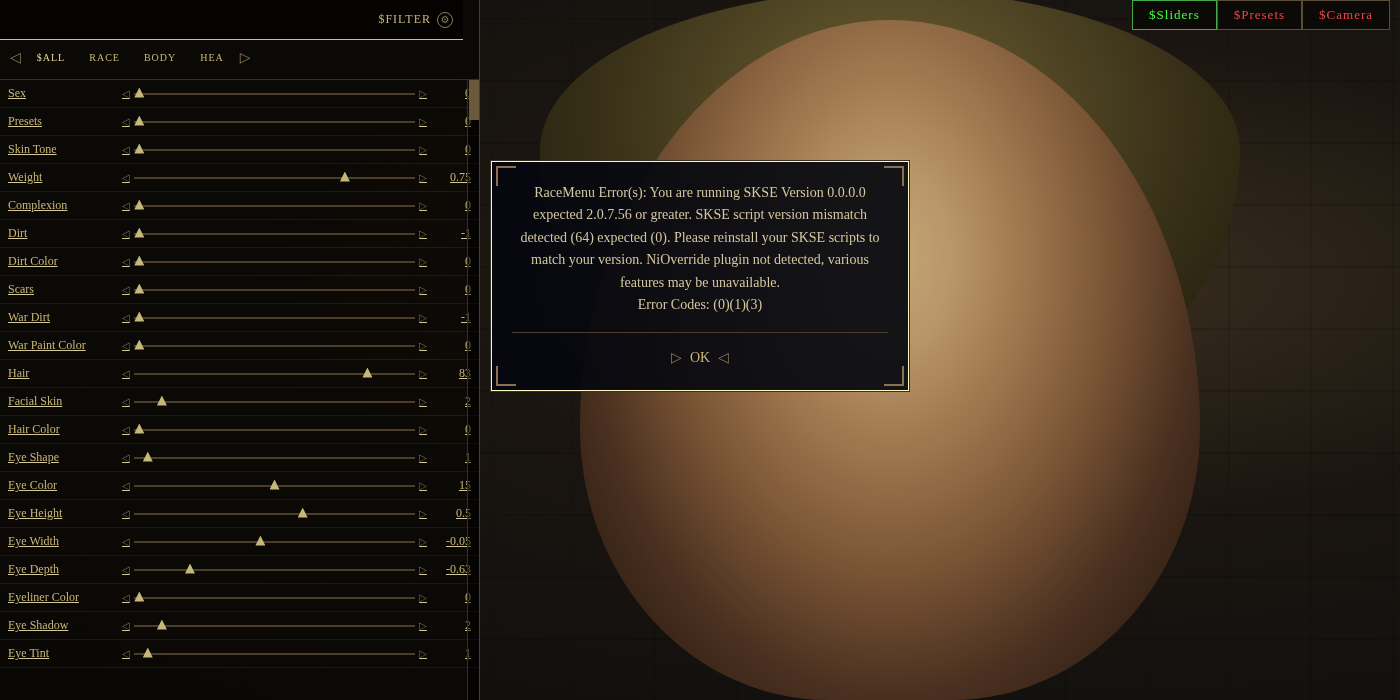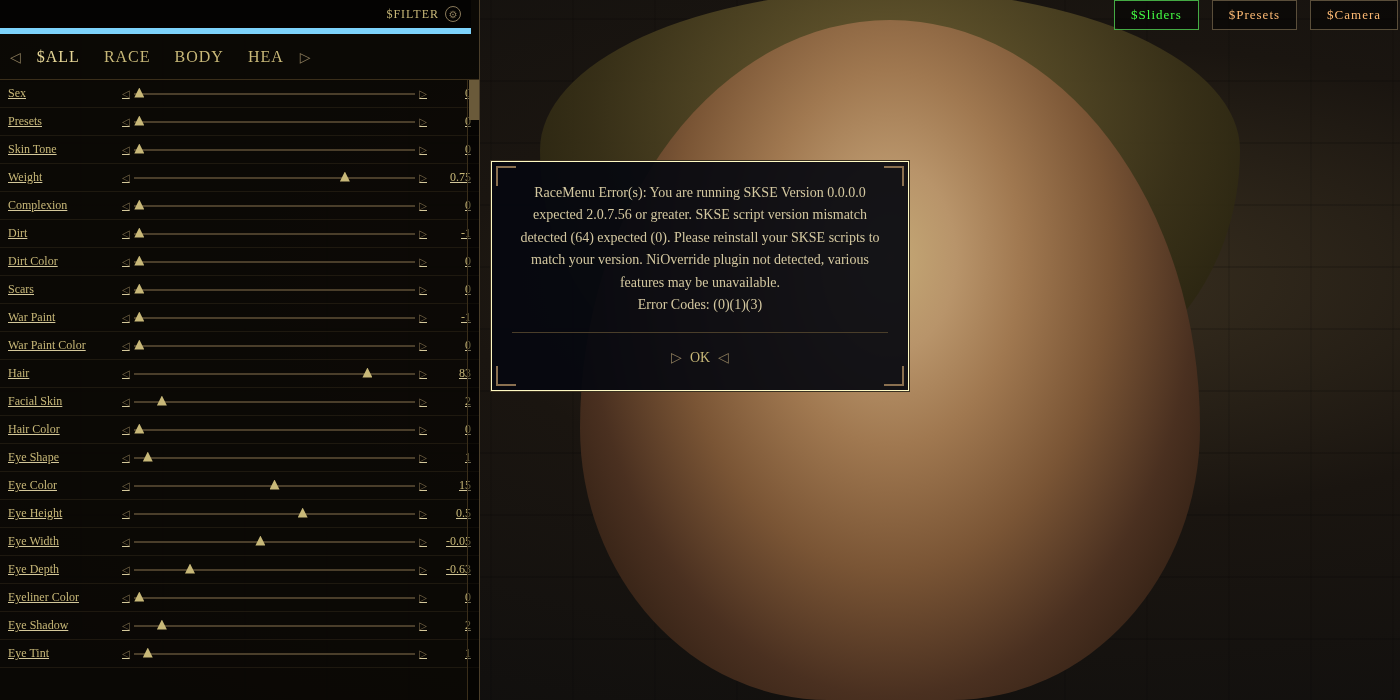--- a/index.html
+++ b/index.html
@@ -98,24 +98,24 @@
       background: rgba(10, 8, 5, 0.88);
       border-right: 1px solid #4a3e2a;
       z-index: 10;
     }
 
     
     .top-bar {
       position: absolute;
       top: 0;
       left: 0;
-      right: 8px;
-      height: 34px;
+      right: 16px;
+      height: 40px;
       background: rgba(0,0,0,0.6);
-      border-bottom: 6px solid #7dd3fc;
+      border-bottom: 1px solid #7dd3fc;
       display: flex;
       align-items: center;
       justify-content: flex-end;
       padding-right: 10px;
       z-index: 20;
     }
 
     .filter-label {
       color: #c8b878;
       font-size: 12px;
@@ -148,21 +148,21 @@
     }
 
     .nav-arrow {
       color: #8a7a5a;
       font-size: 14px;
       cursor: pointer;
     }
 
     .nav-tab {
       color: #c8b878;
-      font-size: 16px;
+      font-size: 10px;
       letter-spacing: 1px;
       padding: 4px 8px;
       cursor: pointer;
     }
 
     .nav-tab.active {
       color: #e8d898;
     }
 
     .nav-tab-arrow-right {
@@ -257,34 +257,34 @@
       text-align: right;
       font-size: 12px;
       color: #c8b878;
       flex-shrink: 0;
     }
 
     
     .top-right-tabs {
       position: absolute;
       top: 0;
-      right: 2px;
+      right: 10px;
       display: flex;
-      gap: 13px;
+      gap: 0;
       z-index: 20;
     }
 
     .top-right-tab {
       padding: 6px 16px;
       font-size: 13px;
       letter-spacing: 1px;
       cursor: pointer;
       border: 1px solid #5a4e3a;
       background: rgba(0,0,0,0.5);
-      color: #fdba74;
+      color: #ef4444;
     }
 
     .top-right-tab.active {
       color: #44ff44;
       border-color: #44aa44;
     }
 
     
     .error-dialog {
       position: absolute;
@@ -469,21 +469,21 @@
     <div class="slider-track-area">
       <span class="slider-arrow-left">◁</span>
       <div class="slider-track">
         <div class="slider-handle" style="left: 2%;"></div>
       </div>
       <span class="slider-arrow-right">▷</span>
     </div>
     <span class="slider-value">0</span>
   </div>
         <div class="slider-row">
-    <span class="slider-label">War Paint</span>
+    <span class="slider-label">War Dirt</span>
     <div class="slider-track-area">
       <span class="slider-arrow-left">◁</span>
       <div class="slider-track">
         <div class="slider-handle" style="left: 2%;"></div>
       </div>
       <span class="slider-arrow-right">▷</span>
     </div>
     <span class="slider-value">-1</span>
   </div>
         <div class="slider-row">

